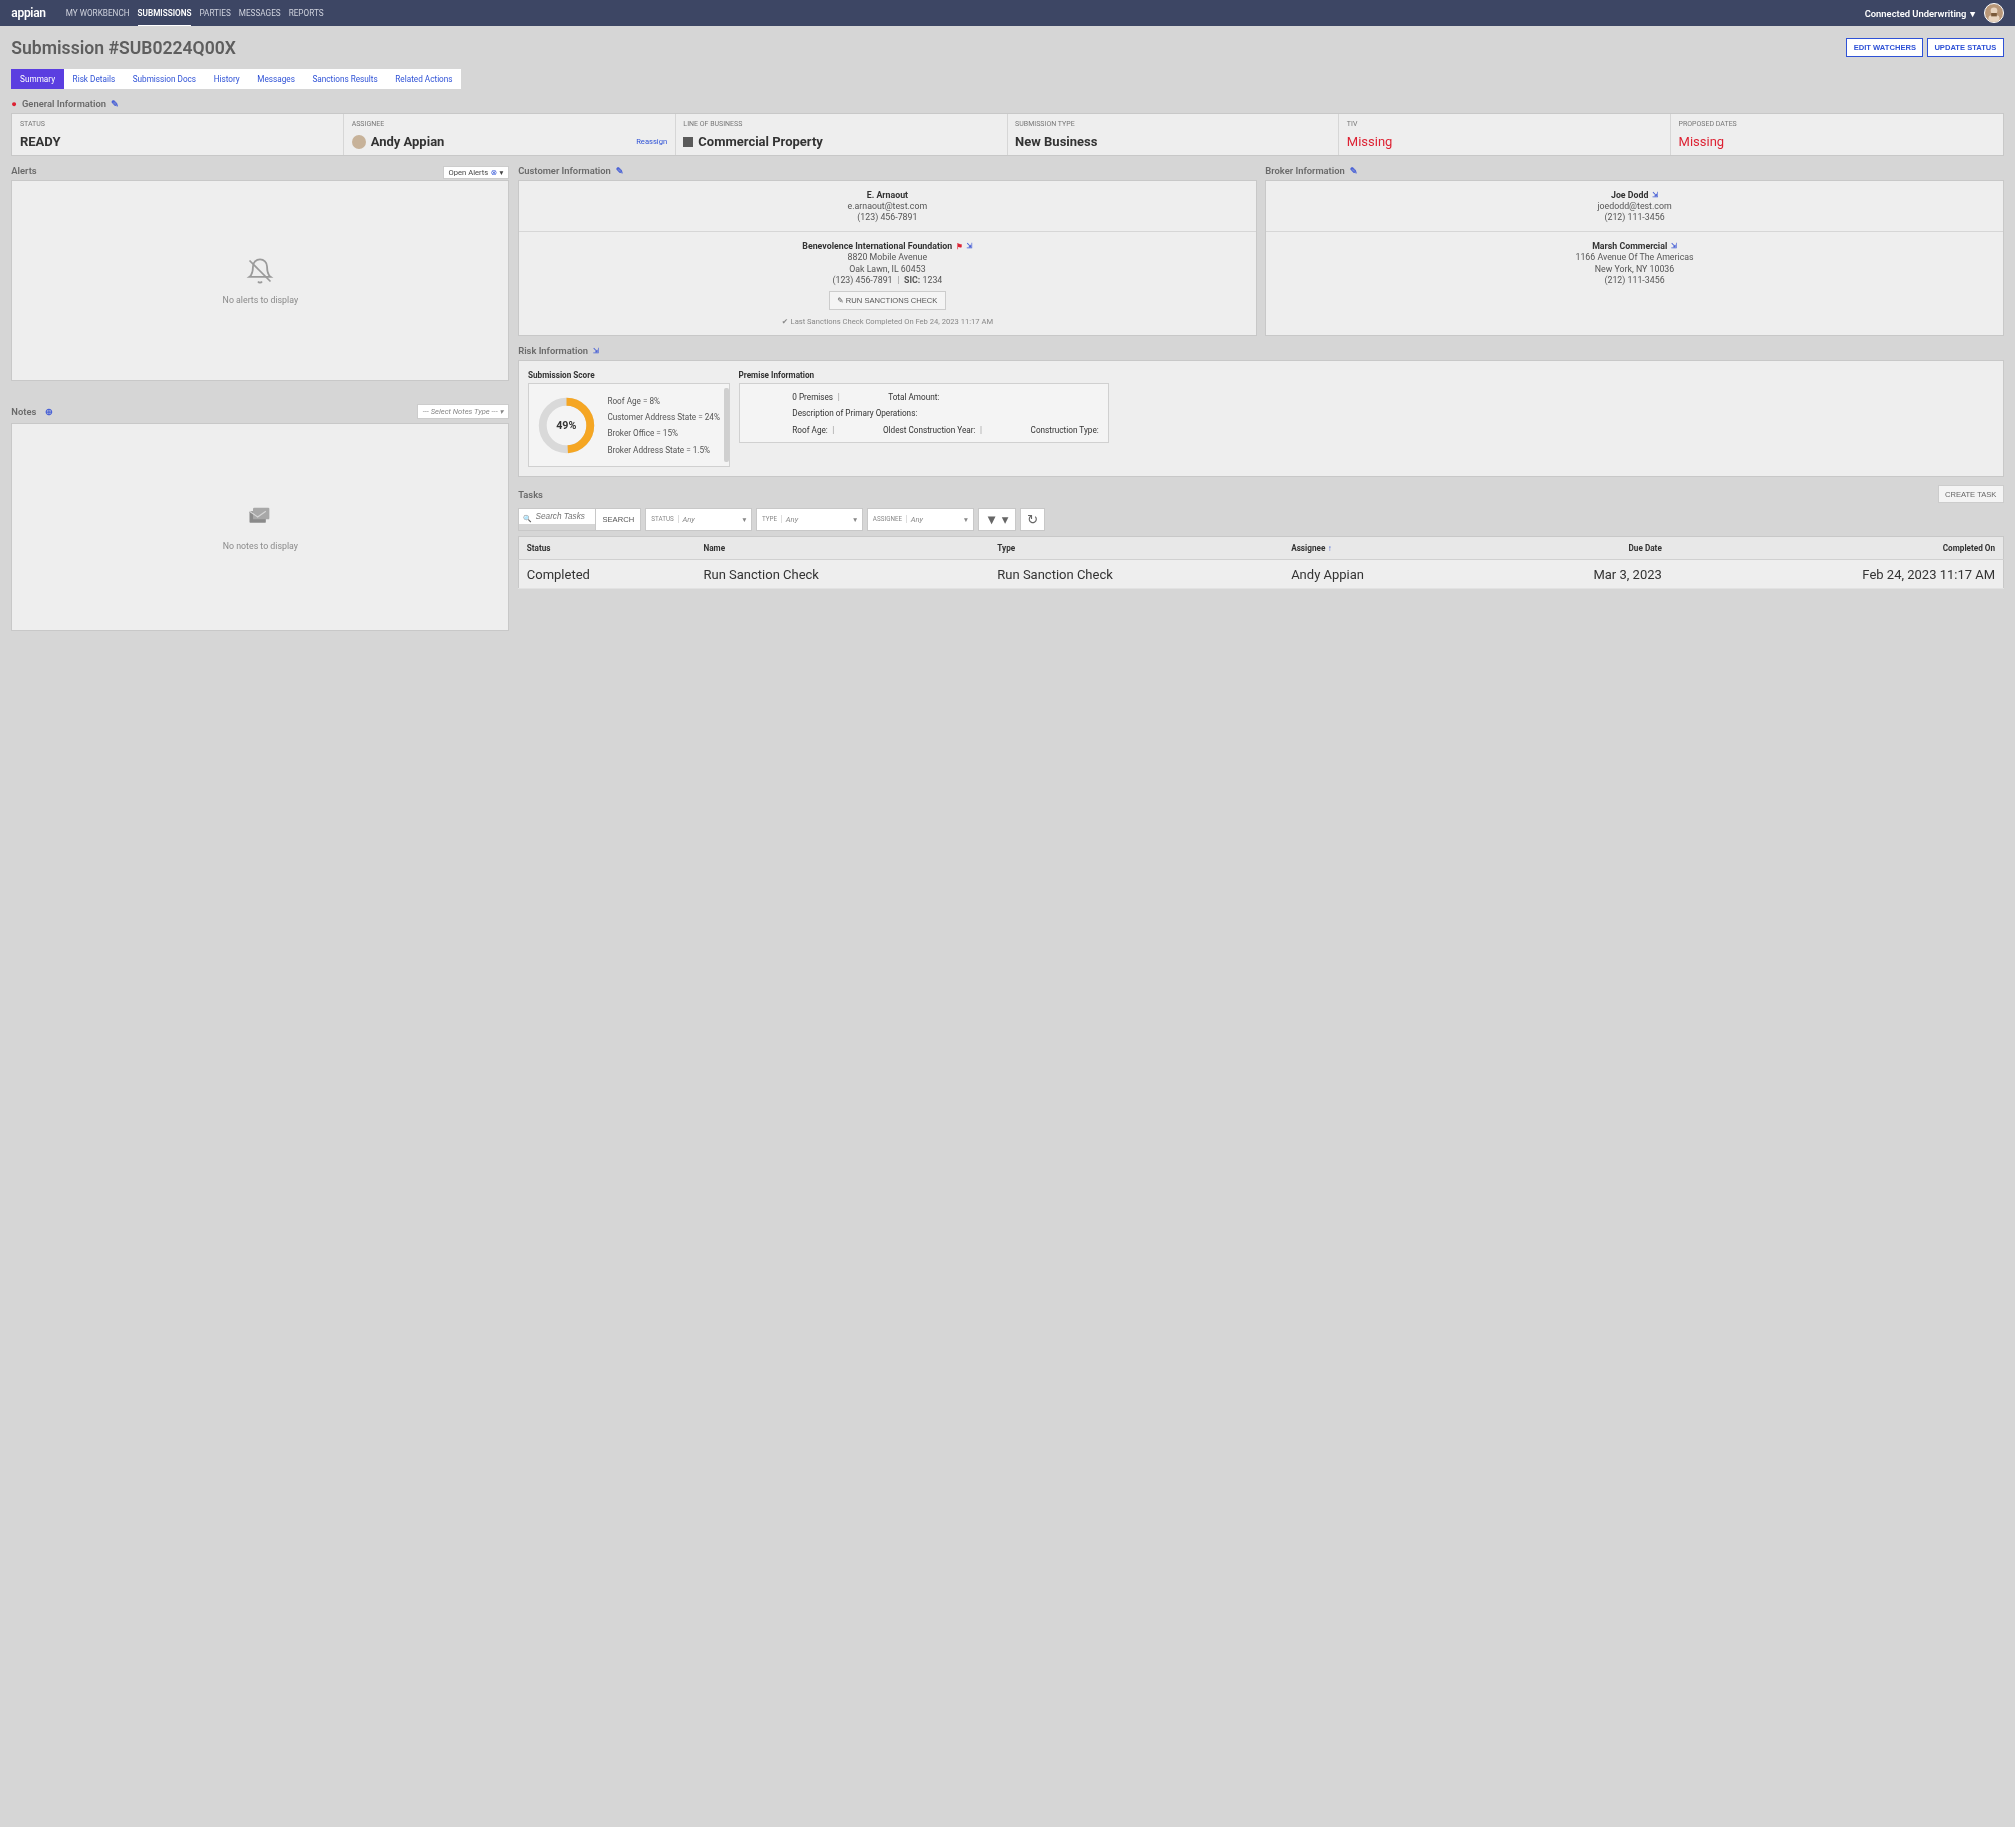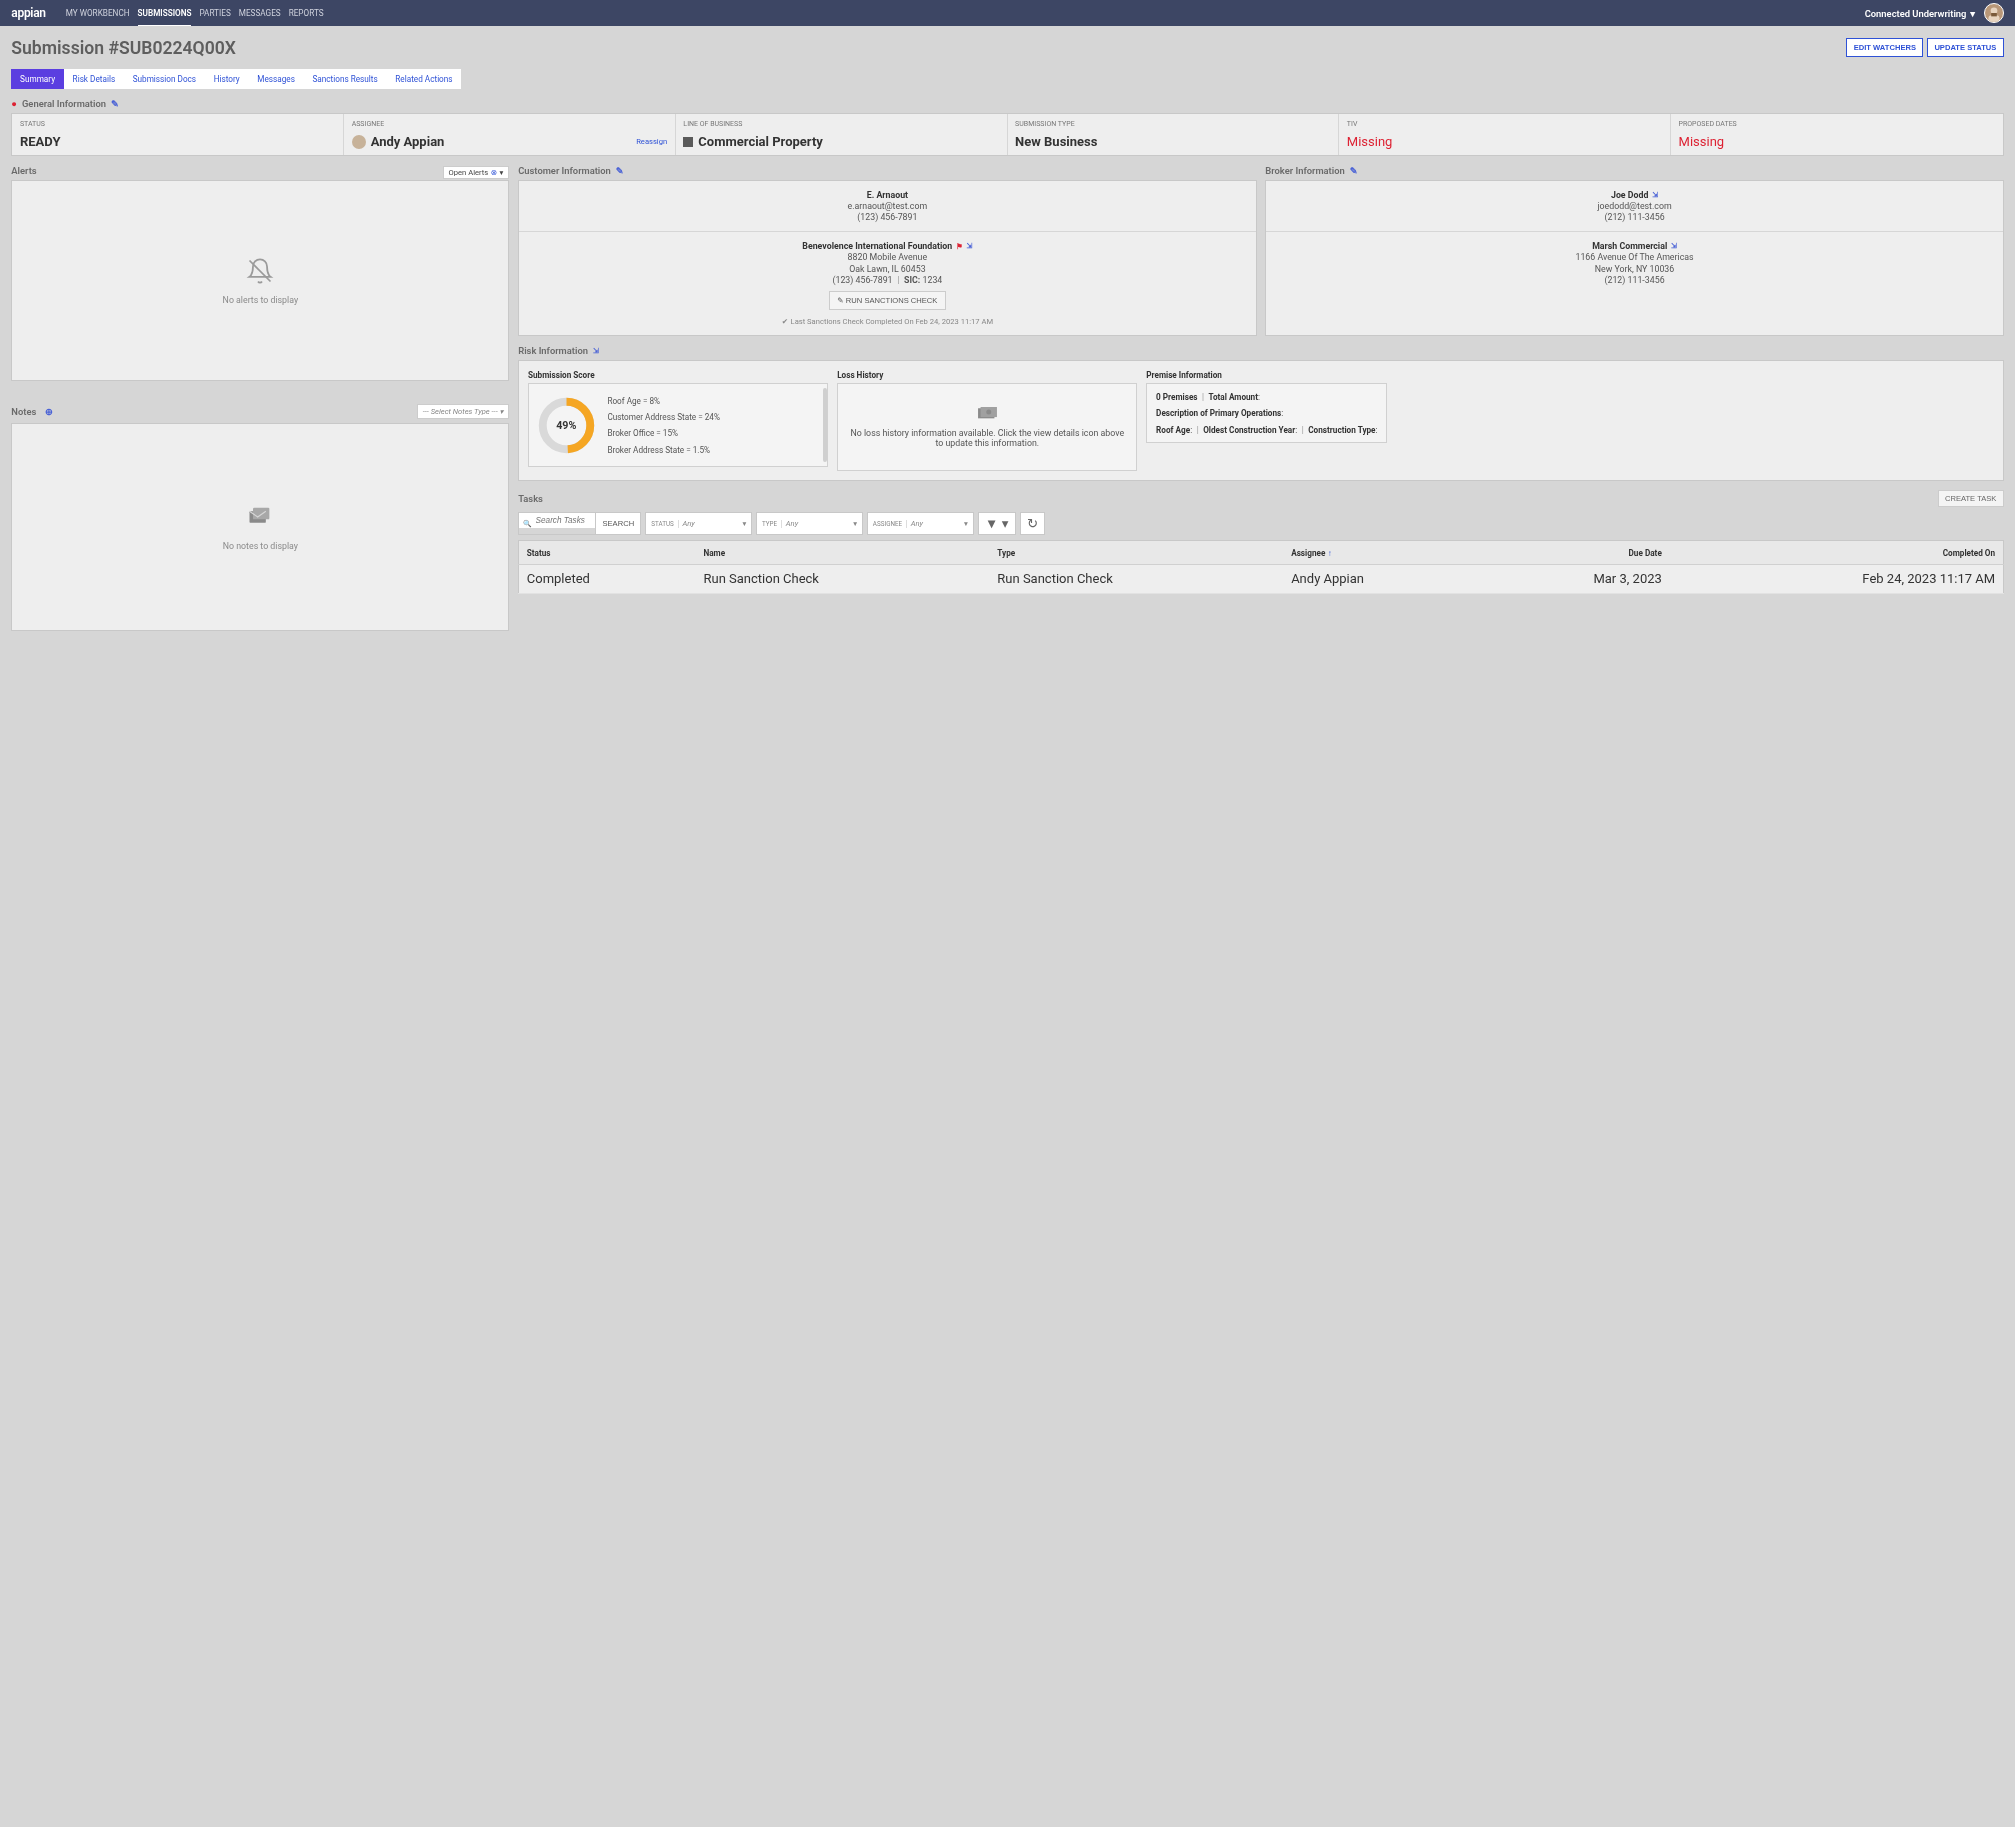--- a/index.html
+++ b/index.html
@@ -90,21 +90,21 @@
 .risk-sub-title { font-weight:700; font-size:8.2px; color:#333; margin-bottom:3.8px;}
 .score-box { border:0.6px solid #d0d0d0; background:#f4f4f4; display:flex; padding:11.3px 8.8px; gap:12.6px; align-items:center; position:relative;}
 .score-box::after { content:''; position:absolute; right:0; top:3.8px; bottom:3.8px; width:4.4px; background:#cfcfcf; border-radius:1.9px;}
 .donut { position:relative; width:57px; height:57px; }
 .donut-svg { width:57px; height:57px; transform:rotate(-90deg);}
 .donut-label { position:absolute; inset:0; display:flex; align-items:center; justify-content:center; font-weight:700; font-size:10.7px; color:#333;}
 .score-factors { display:flex; flex-direction:column; gap:6.3px; font-size:8.2px; color:#555;}
 .loss-box { border:0.6px solid #d0d0d0; background:#f4f4f4; min-height:88px; padding:8.8px; text-align:center; display:flex; flex-direction:column; align-items:center; justify-content:center; gap:8.8px; color:#555;}
 .premise-box { border:0.6px solid #d0d0d0; background:#f4f4f4; padding:7.6px 8.8px; display:flex; flex-direction:column; gap:6.3px; font-size:8.2px;}
 .premise-box .kv { color:#333;}
-.premise-box .kv b { font-weight:700;}
+.premise-box .kv b { font-weight:400;margin-left:44px;}
 .pipe { color:#999; margin:0 2.5px;}
 
 .tasks-section { display:flex; flex-direction:column; gap:5px;}
 .tasks-header-row { display:flex; justify-content:space-between; align-items:center;}
 .create-task-btn { background:#f4f4f4; border:0.6px solid #ccc; padding:3.1px 6.3px; font-size:7.6px; color:#666; cursor:pointer;}
 .tasks-filter { display:flex; gap:3.8px;}
 .search-group { display:flex; border:0.6px solid #c8c8c8;}
 .search-input { border:none; padding:3.1px 5px 3.1px 16.4px; font-size:8.2px; background:#fff; width:76px; font-style:italic; color:#888;}
 .search-wrap { position:relative;}
 .search-wrap::before { content:'🔍'; position:absolute; left:3.8px; top:50%; transform:translateY(-50%); font-size:7px; color:#888;}
@@ -346,33 +346,20 @@
                     <circle cx="18" cy="18" r="15" fill="none" stroke="#f5a623" stroke-width="5" stroke-dasharray="46 48" stroke-linecap="butt"></circle>
                   </svg>
                   <div class="donut-label">49%</div>
                 </div>
                 <div class="score-factors">
                   <div>Roof Age = 8%</div>
                   <div>Customer Address State = 24%</div>
                   <div>Broker Office = 15%</div>
                   <div>Broker Address State = 1.5%</div>
                 </div>
-              </div>
-            </div>
-            <div class="risk-sub">
-              <div class="risk-sub-title">Loss History</div>
-              <div class="loss-box">
-                <span>
-                  <svg width="19" height="12.6" viewBox="0 0 30 20">
-                      <rect x="0" y="2" width="26" height="16" fill="#8a8a8a"></rect>
-                      <rect x="4" y="0" width="26" height="16" fill="#a0a0a0"></rect>
-                      <circle cx="17" cy="8" r="4" fill="#8a8a8a"></circle>
-                    </svg>
-                </span>
-                <div>No loss history information available. Click the view details icon above to update this information.</div>
               </div>
             </div>
           </div>
 
           <div>
             <div class="risk-sub-title">Premise Information</div>
             <div class="premise-box">
               <div class="kv">
                 <b>0 Premises</b>
                 <span class="pipe">|</span>

